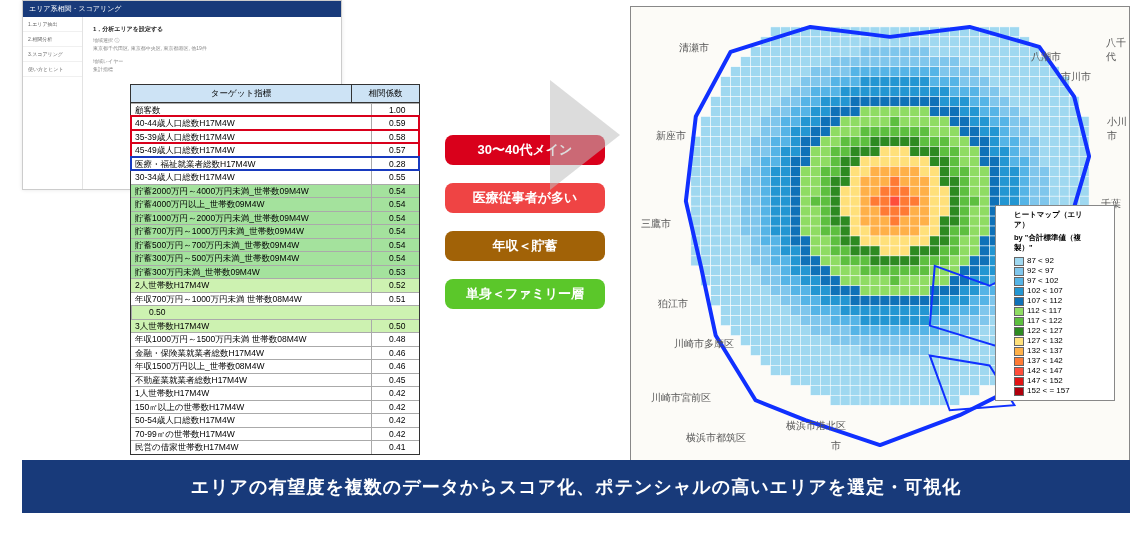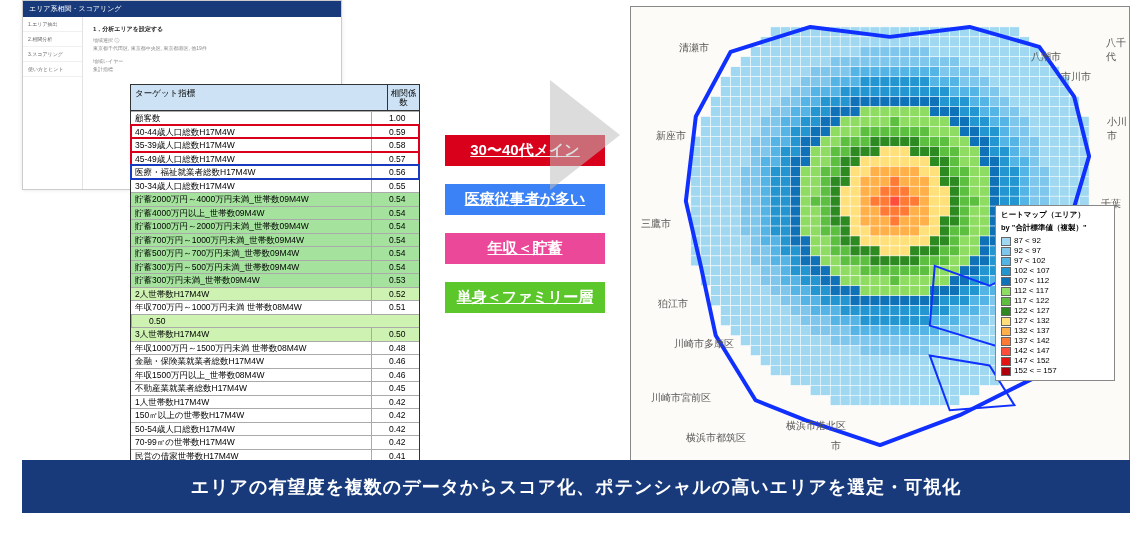--- a/index.html
+++ b/index.html
@@ -14,54 +14,54 @@
   .app-side { width:60px; background:#fff; border-right:1px solid #e3e3e3; }
   .app-side div { padding:4px 5px; font-size:5px; border-bottom:1px solid #f0f0f0; color:#666;}
   .app-main { flex:1; padding:8px 10px; background:#fff; font-size:6px; }
   .app-main h5 { font-size:6px; margin-bottom:3px; color:#222; }
   .app-label { font-size:5px; color:#888; line-height:1.5; }
 
   
   .corr-table { position:absolute; left:130px; top:84px; width:290px;
                 border:1px solid #333; background:#fff; font-size:8.5px; line-height:1; }
   .corr-table .thead { display:flex; background:#cde3f5; border-bottom:1px solid #333; }
-  .corr-table .thead .c1 { flex:1; padding:4px; }
-  .corr-table .thead .c2 { width:32px; padding:4px 2px; border-left:1px solid #333; text-align:center; }
+  .corr-table .thead .c1 { flex:1; padding:4px; text-align:center; }
+  .corr-table .thead .c2 { width:68px; padding:4px 2px; border-left:1px solid #333; text-align:center; }
   .corr-rows { }
   .row { display:flex; border-top:1px solid #aaa; }
   .row .c1 { flex:1; padding:2px 4px; white-space:nowrap; overflow:hidden; text-overflow:clip; }
   .row .c2 { width:48px; padding:2px 17px; border-left:1px solid #aaa; text-align:center; }
   .row.hl-red   { outline:2px solid #d9001b; outline-offset:-1px; position:relative; z-index:2; }
   .row.hl-blue  { outline:2px solid #183abf; outline-offset:-1px; position:relative; z-index:2; }
   .row.hl-green { background:#a4e29d; }
   .row.hl-lime  { background:#cdf2b1; }
 
   
   .callouts { position:absolute; left:445px; top:135px; width:160px;
               display:flex; flex-direction:column; gap:18px; }
-  .pill { color:#fff; font-size:15px; font-weight:700; text-align:center;
-          padding:6px 0; border-radius:0;text-decoration:underline; }
+  .pill { color:#fff; font-size:13px; font-weight:700; text-align:center;
+          padding:6px 0; border-radius:8px; }
   .pill.red   { background:#d9001b; }
-  .pill.blue  { background:#3b82f6; }
-  .pill.green { background:#ec4899; }
+  .pill.blue  { background:#ef4444; }
+  .pill.green { background:#a16207; }
   .pill.lime  { background:#5bc72a; }
 
   
   .big-arrow { position:absolute; left:550px; top:80px;
                width:0; height:0; border-top:55px solid transparent;
                border-bottom:55px solid transparent; border-left:70px solid #bfbfbf;
                opacity:.55; }
 
   
   .map-wrap { position:absolute; left:630px; top:6px; width:500px; height:455px;
               border:1px solid #888; background:#fdfdfb; overflow:hidden; }
   .map-svg { width:100%; height:100%; }
   .map-label { position:absolute; font-size:10px; color:#555; }
   .legend { position:absolute; right:14px; top:198px; width:120px;
-            background:#fff; border:1px solid #888; padding:4px 5px; font-size:8px; }
+            background:#fff; border:1px solid #888; padding:4px 18px; font-size:8px; }
   .legend h6 { font-size:7.5px; margin-bottom:3px; font-weight:700; }
   .legend-row { display:flex; align-items:center; gap:3px; line-height:1.25; }
   .legend-sq { width:10px; height:9px; border:1px solid #666; flex:0 0 auto; }
 
   
   .banner { position:absolute; left:22px; right:17px; bottom:20px; height:53px;
             background:#183a7a; color:#fff; display:flex; align-items:center;
             justify-content:center; font-size:18px; font-weight:700;
             letter-spacing:1px; }
 </style>
@@ -105,21 +105,21 @@
       <div class="row hl-red">
         <div class="c1">35-39歳人口総数H17M4W</div>
         <div class="c2">0.58</div>
       </div>
       <div class="row hl-red">
         <div class="c1">45-49歳人口総数H17M4W</div>
         <div class="c2">0.57</div>
       </div>
       <div class="row hl-blue">
         <div class="c1">医療・福祉就業者総数H17M4W</div>
-        <div class="c2">0.56</div>
+        <div class="c2">0.28</div>
       </div>
       <div class="row">
         <div class="c1">30-34歳人口総数H17M4W</div>
         <div class="c2">0.55</div>
       </div>
       <div class="row hl-green">
         <div class="c1">貯蓄2000万円～4000万円未満_世帯数09M4W</div>
         <div class="c2">0.54</div>
       </div>
       <div class="row hl-green">

